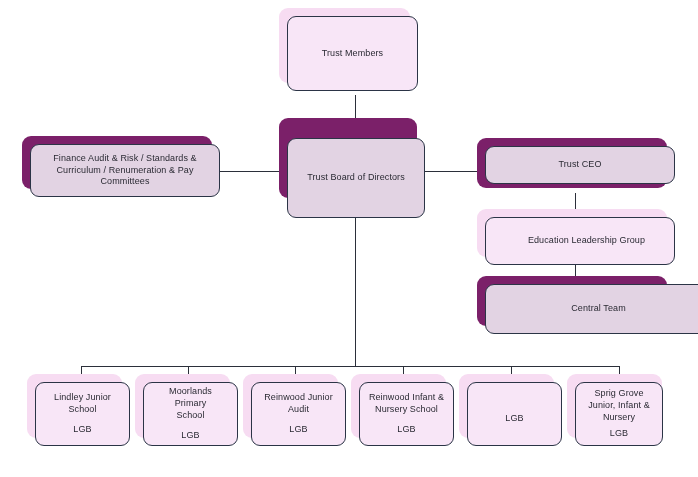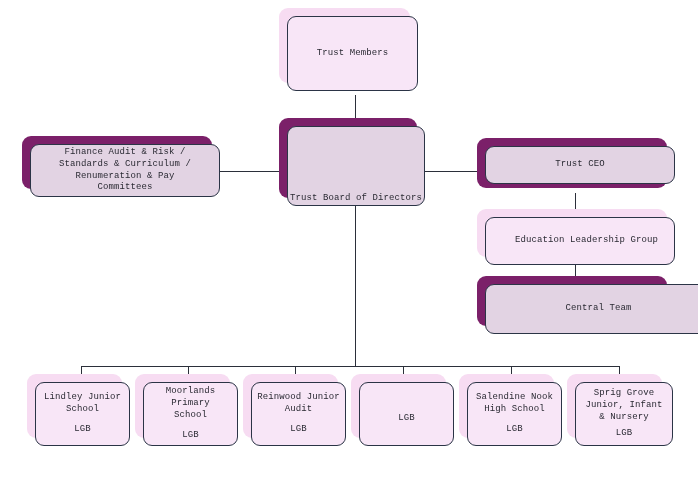--- a/index.html
+++ b/index.html
@@ -34,21 +34,20 @@
     flex-direction: column;
     align-items: center;
     justify-content: center;
     text-align: center;
     color: #2a2a33;
     font-size: 9px;
     line-height: 1.32;
     letter-spacing: 0.1px;
     background: #ffffff;
     z-index: 3;
-    font-family: Liberation Mono, monospace;
   }
   
   .plate {
     position: absolute;
     border-radius: 9px;
     z-index: 2;
   }
 
   .node .label { display: block; }
   .node .sublabel { display: block; margin-top: 9px; }
@@ -80,21 +79,21 @@
   <div class="line v" style="left:403px; top:366px; height:16px;"></div>
   <div class="line v" style="left:511px; top:366px; height:16px;"></div>
   <div class="line v" style="left:619px; top:366px; height:16px;"></div>
 
   <div class="plate" style="left:279px; top:8px; width:131px; height:75px; background:#f7dcf2;"></div>
   <div class="node fill-light" style="left:287px; top:16px; width:131px; height:75px;">
     <span class="label">Trust Members</span>
   </div>
 
   <div class="plate" style="left:279px; top:118px; width:138px; height:80px; background:#7b2069;"></div>
-  <div class="node fill-muted" style="left:287px; top:126px; width:138px; height:80px;justify-content:flex-end;">
+  <div class="node fill-muted" style="left:287px; top:138px; width:138px; height:80px;">
     <span class="label">Trust Board of Directors</span>
   </div>
 
   <div class="plate" style="left:22px; top:136px; width:190px; height:53px; background:#7b2069;"></div>
   <div class="node fill-muted" style="left:30px; top:144px; width:190px; height:53px; padding:0 15px;">
     <span class="label">Finance Audit &amp; Risk / Standards &amp; Curriculum / Renumeration &amp; Pay Committees</span>
   </div>
 
   <div class="plate" style="left:477px; top:138px; width:190px; height:50px; background:#7b2069;"></div>
   <div class="node fill-muted" style="left:485px; top:146px; width:190px; height:38px;">
@@ -124,28 +123,28 @@
   </div>
 
   <div class="plate" style="left:243px; top:374px; width:95px; height:64px; background:#f7dcf2;"></div>
   <div class="node fill-light" style="left:251px; top:382px; width:95px; height:64px; padding:0 5px;">
     <span class="label">Reinwood Junior Audit</span>
     <span class="sublabel">LGB</span>
   </div>
 
   <div class="plate" style="left:351px; top:374px; width:95px; height:64px; background:#f7dcf2;"></div>
   <div class="node fill-light" style="left:359px; top:382px; width:95px; height:64px; padding:0 5px;">
+    <span class="label">Reinwood Infant &amp; Nursery School</span>
     <span class="sublabel">LGB</span>
   </div>
 
   <div class="plate" style="left:459px; top:374px; width:95px; height:64px; background:#f7dcf2;"></div>
   <div class="node fill-light" style="left:467px; top:382px; width:95px; height:64px; padding:0 5px;">
-    <span class="label">Salendine Nook High School</span>
     <span class="sublabel">LGB</span>
   </div>
 
   <div class="plate" style="left:567px; top:374px; width:95px; height:64px; background:#f7dcf2;"></div>
-  <div class="node fill-light" style="left:575px; top:382px; width:98px; height:64px; padding:0 5px;">
+  <div class="node fill-light" style="left:575px; top:382px; width:88px; height:64px; padding:0 5px;">
     <span class="label">Sprig Grove Junior, Infant &amp; Nursery</span>
     <span class="sublabel" style="margin-top:5px;">LGB</span>
   </div>
 
 </div>
 
 </body></html>

